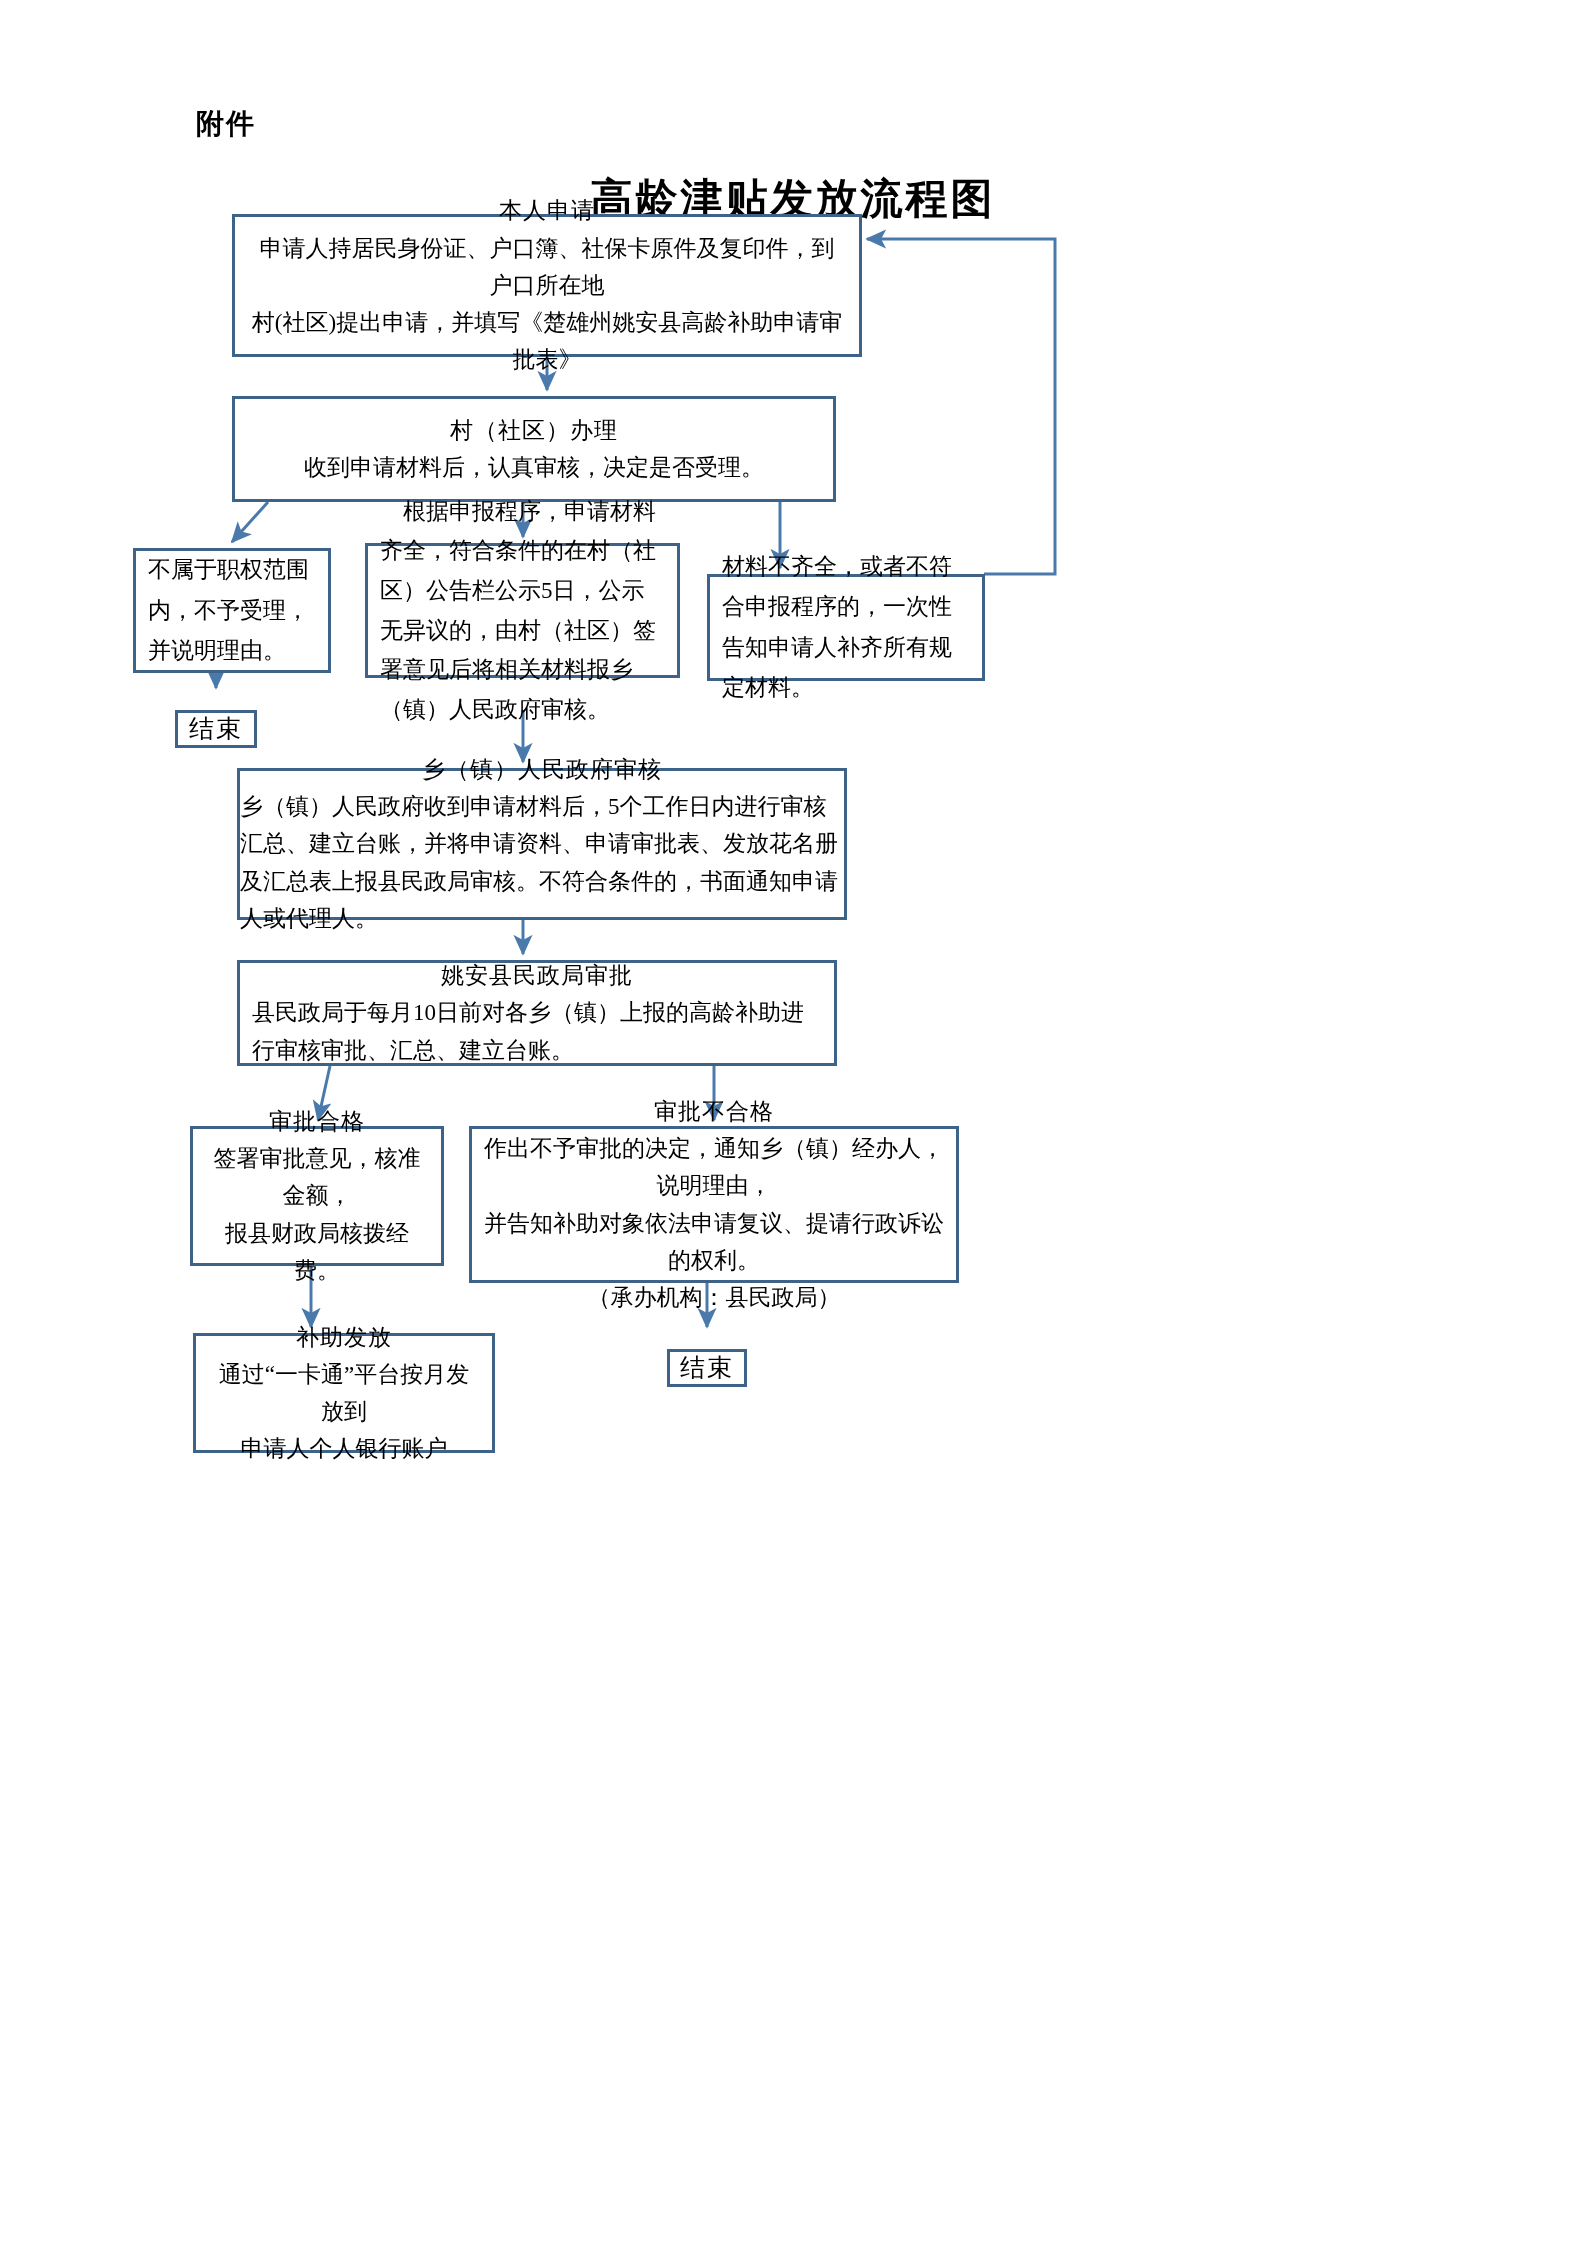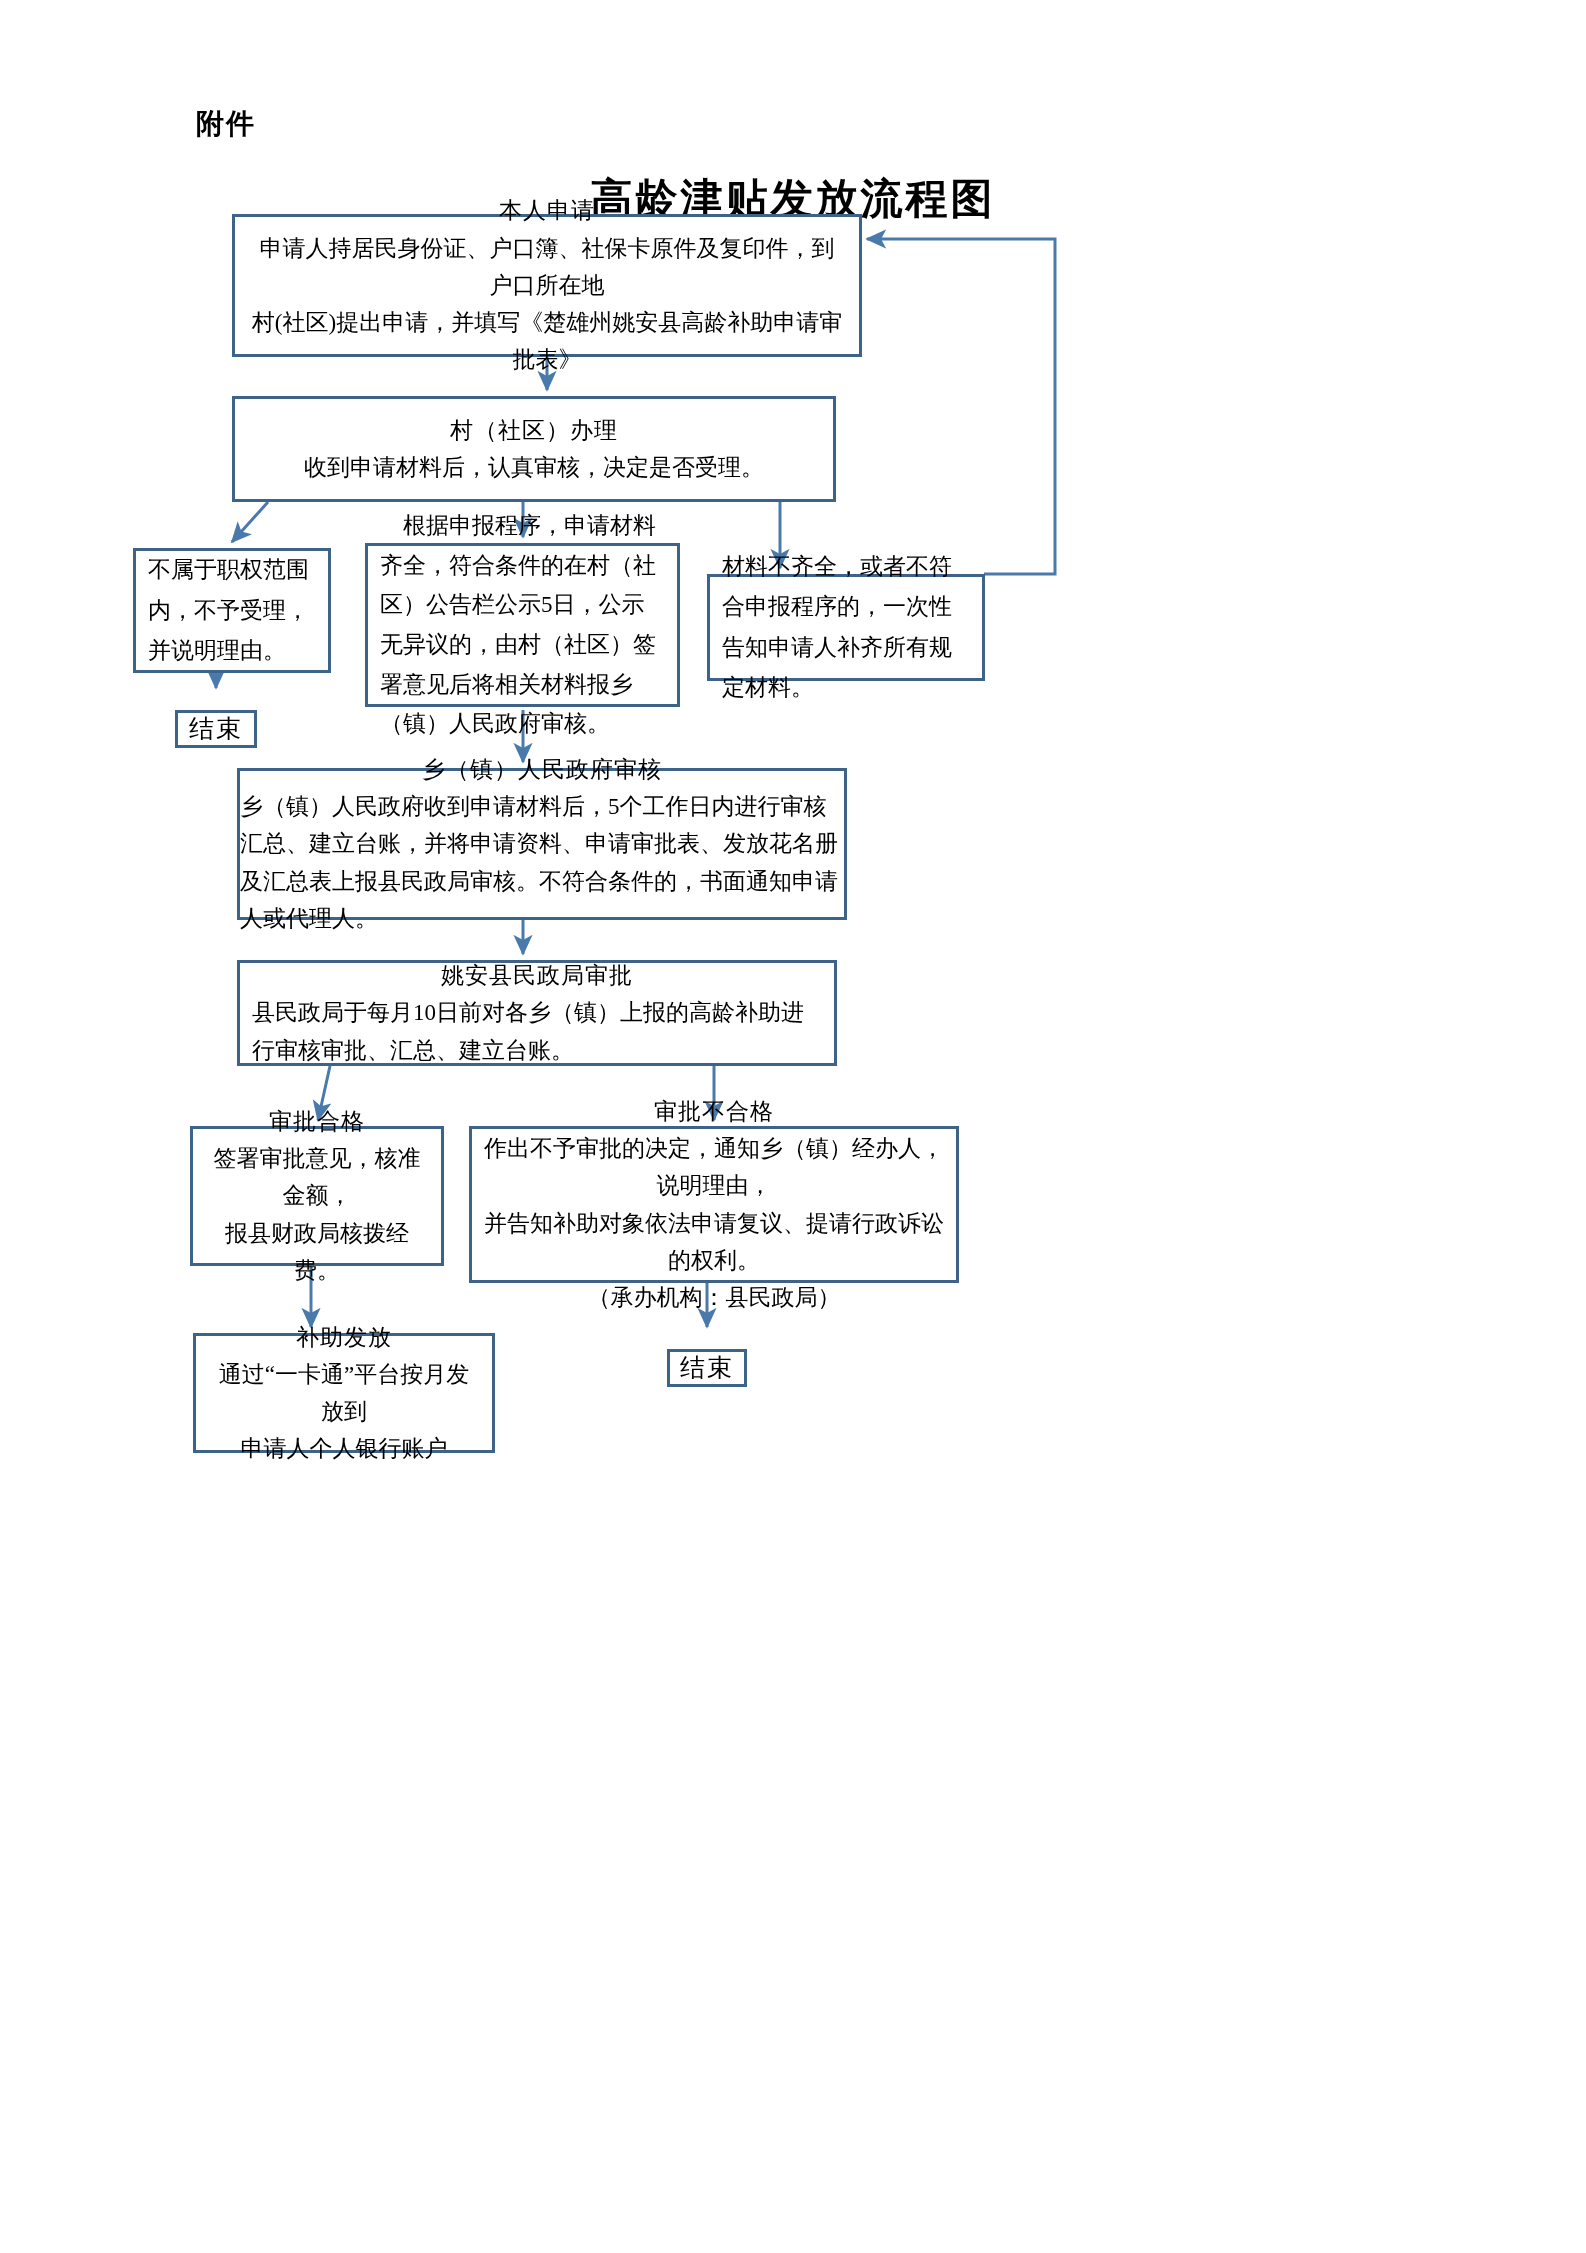--- a/index.html
+++ b/index.html
@@ -75,21 +75,21 @@
     justify-content: center;
     font-size: 25px;
     letter-spacing: 2px;
     margin-top: 16px;
   }
 
   
   #box-apply        { left: 232px;  top: 214px;  width: 630px;  height: 143px;  padding: 4px 14px; }
   #box-village      { left: 232px;  top: 396px;  width: 604px;  height: 106px;  padding: 0 14px; }
   #box-reject       { left: 133px;  top: 548px;  width: 198px;  height: 125px;  padding: 6px 12px; }
-  #box-publicity    { left: 365px;  top: 543px;  width: 315px;  height: 164px;  padding: 6px 12px; }
+  #box-publicity    { left: 365px;  top: 543px;  width: 315px;  height: 135px;  padding: 6px 12px; }
   #box-incomplete   { left: 707px;  top: 574px;  width: 278px;  height: 107px;  padding: 6px 12px; }
   #box-end-left     { left: 175px;  top: 694px;  width: 82px;   height: 38px; }
   #box-township     { left: 237px;  top: 768px;  width: 610px;  height: 152px;  padding: 0 0; }
   #box-county       { left: 237px;  top: 960px;  width: 600px;  height: 106px;  padding: 16px 12px; }
   #box-approved     { left: 190px;  top: 1126px; width: 254px;  height: 140px;  padding: 0 12px; }
   #box-rejected     { left: 469px;  top: 1126px; width: 490px;  height: 157px;  padding: 0 12px; }
   #box-payout       { left: 193px;  top: 1333px; width: 302px;  height: 120px;  padding: 0 12px; }
   #box-end-right    { left: 667px;  top: 1333px; width: 80px;   height: 38px; }
 
   #box-reject   .body,

